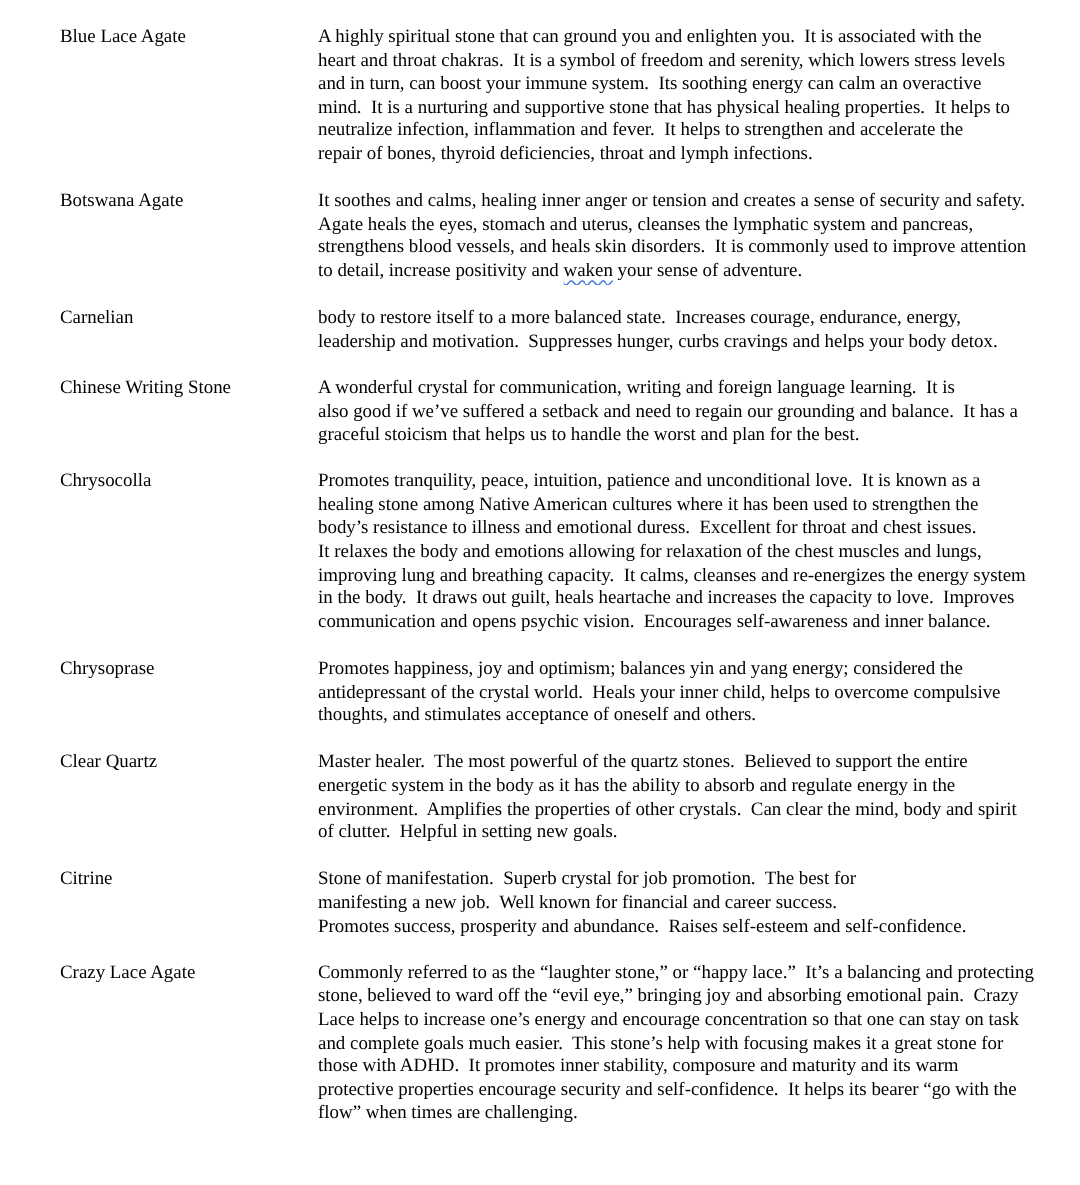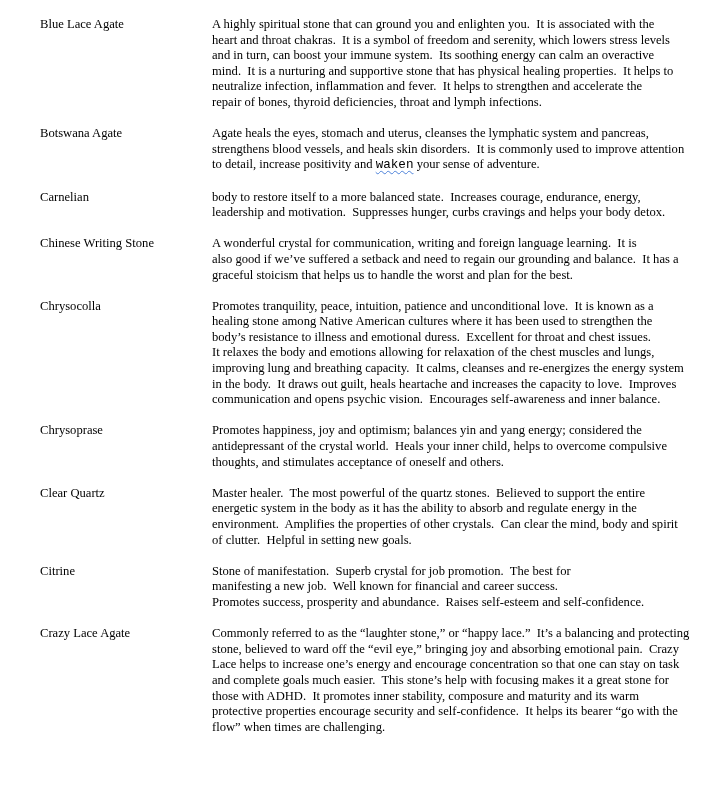--- a/index.html
+++ b/index.html
@@ -38,21 +38,20 @@
   .desc-line {
     white-space: pre;
     margin-left: 39px;
   }
   .squiggle {
     text-decoration: underline;
     text-decoration-style: wavy;
     text-decoration-color: #4d82d9;
     text-decoration-thickness: 1px;
     text-underline-offset: 2px;
-    font-family: Liberation Mono, monospace;
   }
 </style>
 </head>
 <body>
 
 <div class="doc" id="doc">
   <div class="entry">
     <div class="stone-name">Blue Lace Agate</div>
     <div class="stone-desc">
         <div class="desc-line">A highly spiritual stone that can ground you and enlighten you.  It is associated with the</div>
@@ -60,20 +59,21 @@
         <div class="desc-line">and in turn, can boost your immune system.  Its soothing energy can calm an overactive</div>
         <div class="desc-line">mind.  It is a nurturing and supportive stone that has physical healing properties.  It helps to</div>
         <div class="desc-line">neutralize infection, inflammation and fever.  It helps to strengthen and accelerate the</div>
         <div class="desc-line">repair of bones, thyroid deficiencies, throat and lymph infections.</div>
       </div>
   </div>
 
   <div class="entry">
     <div class="stone-name">Botswana Agate</div>
     <div class="stone-desc">
+        <div class="desc-line">It soothes and calms, healing inner anger or tension and creates a sense of security and safety.</div>
         <div class="desc-line">Agate heals the eyes, stomach and uterus, cleanses the lymphatic system and pancreas,</div>
         <div class="desc-line">strengthens blood vessels, and heals skin disorders.  It is commonly used to improve attention</div>
         <div class="desc-line">to detail, increase positivity and <span class="squiggle">waken</span> your sense of adventure.</div>
       </div>
   </div>
 
   <div class="entry">
     <div class="stone-name">Carnelian</div>
     <div class="stone-desc">
         <div class="desc-line">body to restore itself to a more balanced state.  Increases courage, endurance, energy,</div>

